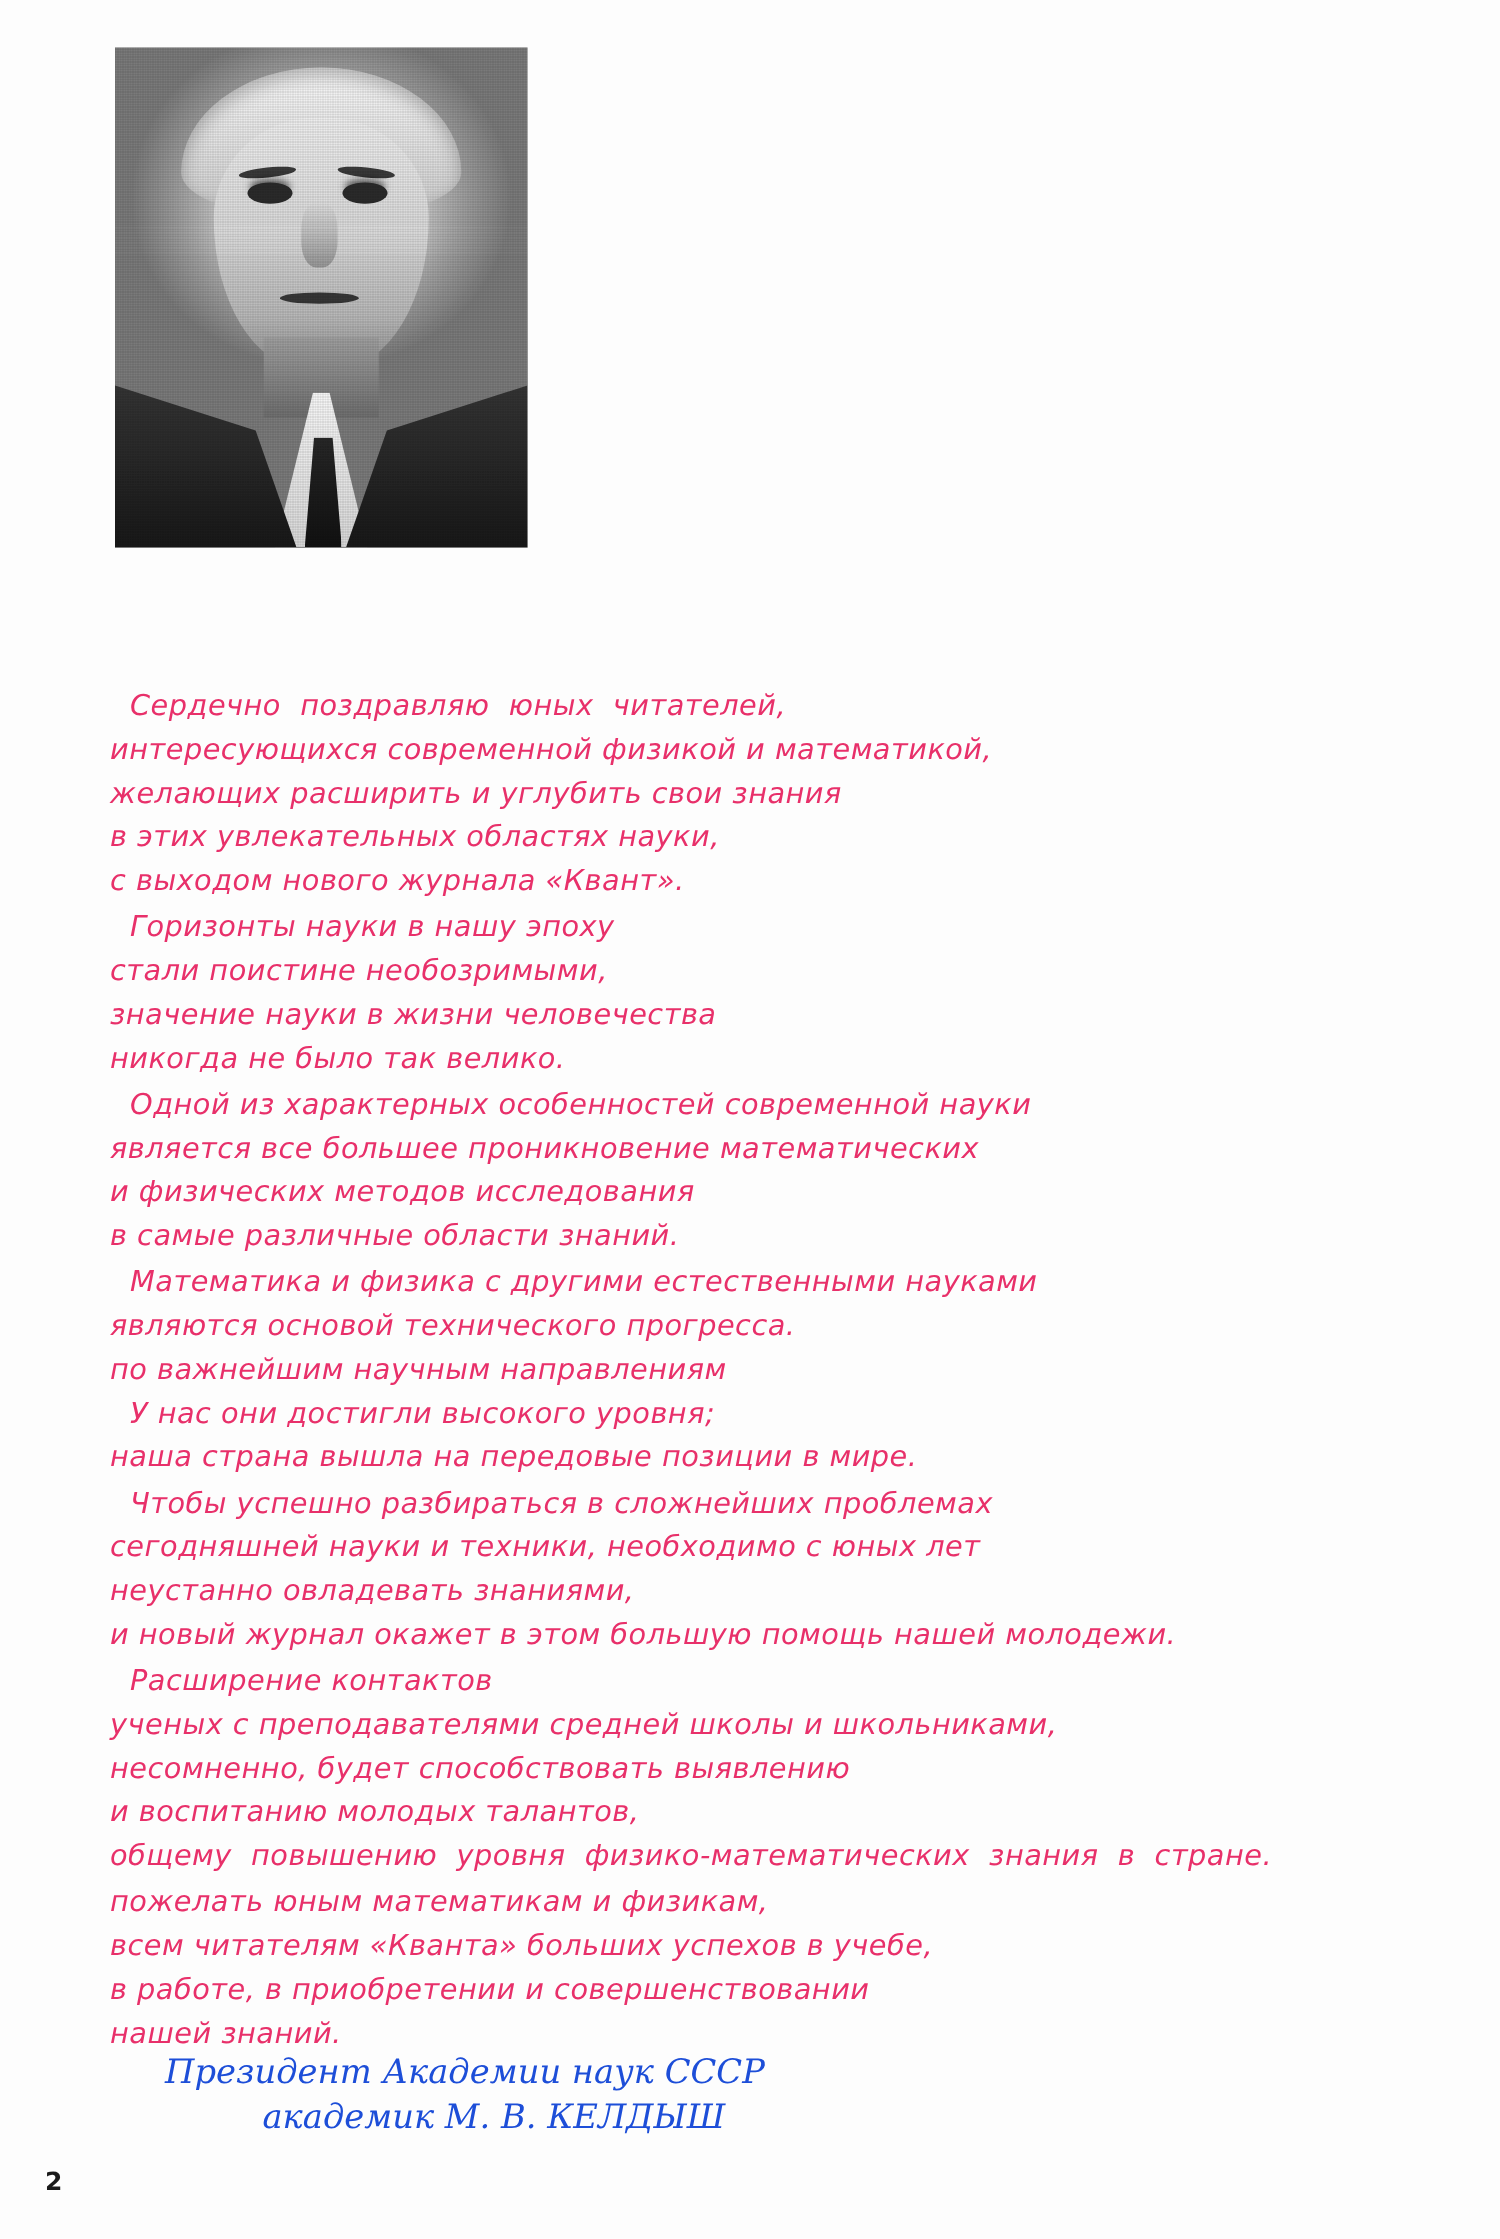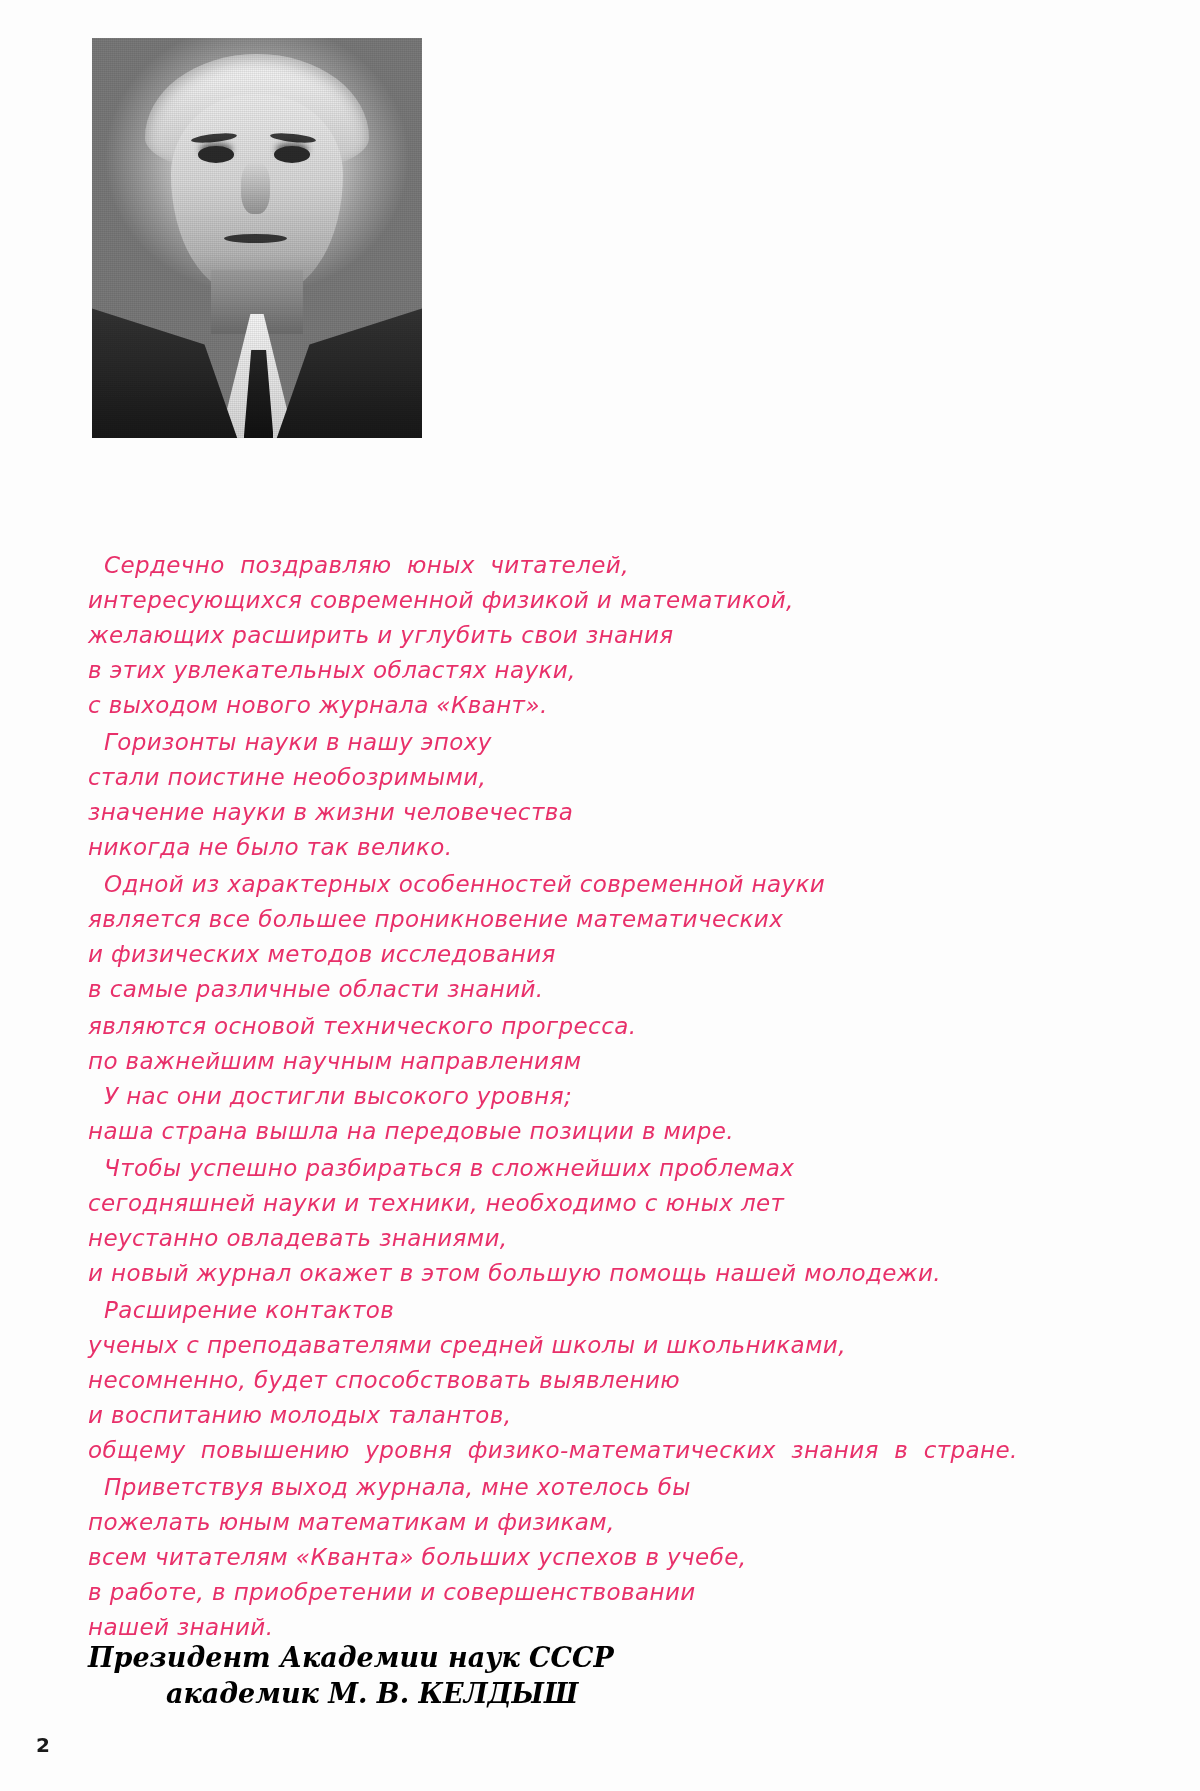--- a/index.html
+++ b/index.html
@@ -166,25 +166,26 @@
   
   .signature {
     position: absolute;
     left: 88px;
     top: 1640px;
     width: 900px;
   }
   .sig-line {
     font-family: "DejaVu Serif", serif;
     font-style: italic;
-    font-weight: 700;
+    font-weight: 400;
     font-size: 27px;
     line-height: 36px;
-    color: #000000;
+    color: #1d4ed8;
     white-space: pre;
+    margin-left: 44px;
   }
   .sig-line.second { padding-left: 78px; }
 
   
   .page-number {
     position: absolute;
     left: 36px;
     top: 1733px;
     font-family: "DejaVu Sans", sans-serif;
     font-weight: 700;
@@ -233,20 +234,21 @@
     </div>
 
     <div class="para">
       <div class="line indent">Одной из характерных особенностей современной науки</div>
       <div class="line">является все большее проникновение математических</div>
       <div class="line">и физических методов исследования</div>
       <div class="line">в самые различные области знаний.</div>
     </div>
 
     <div class="para">
+      <div class="line indent">Математика и физика с другими естественными науками</div>
       <div class="line">являются основой технического прогресса.</div>
       <div class="line">по важнейшим научным направлениям</div>
       <div class="line indent">У нас они достигли высокого уровня;</div>
       <div class="line">наша страна вышла на передовые позиции в мире.</div>
     </div>
 
     <div class="para">
       <div class="line indent">Чтобы успешно разбираться в сложнейших проблемах</div>
       <div class="line">сегодняшней науки и техники, необходимо с юных лет</div>
       <div class="line">неустанно овладевать знаниями,</div>
@@ -255,21 +257,20 @@
 
     <div class="para">
       <div class="line indent">Расширение контактов</div>
       <div class="line">ученых с преподавателями средней школы и школьниками,</div>
       <div class="line">несомненно, будет способствовать выявлению</div>
       <div class="line">и воспитанию молодых талантов,</div>
       <div class="line">общему  повышению  уровня  физико-математических  знания  в  стране.</div>
     </div>
 
     <div class="para">
-      <div class="line indent">Приветствуя выход журнала, мне хотелось бы</div>
       <div class="line">пожелать юным математикам и физикам,</div>
       <div class="line">всем читателям «Кванта» больших успехов в учебе,</div>
       <div class="line">в работе, в приобретении и совершенствовании</div>
       <div class="line">нашей знаний.</div>
     </div>
 
   </div>
 
   <div class="signature">
     <div class="sig-line">Президент Академии наук СССР</div>

